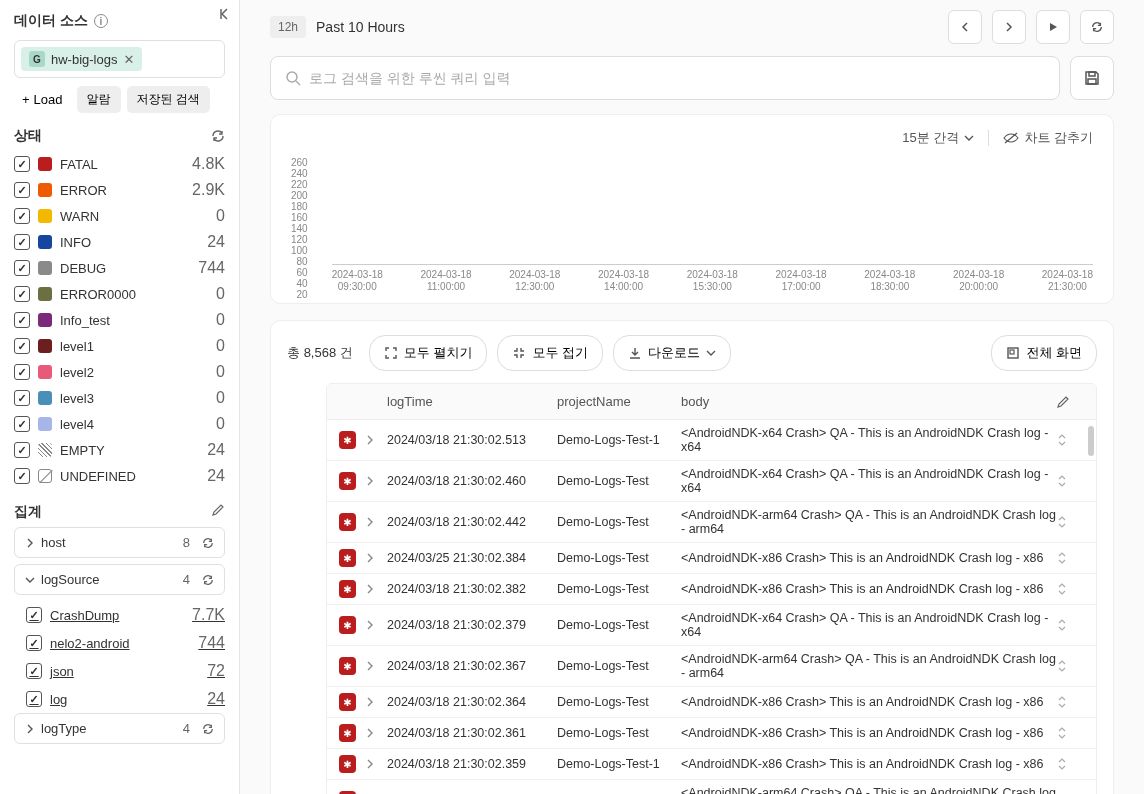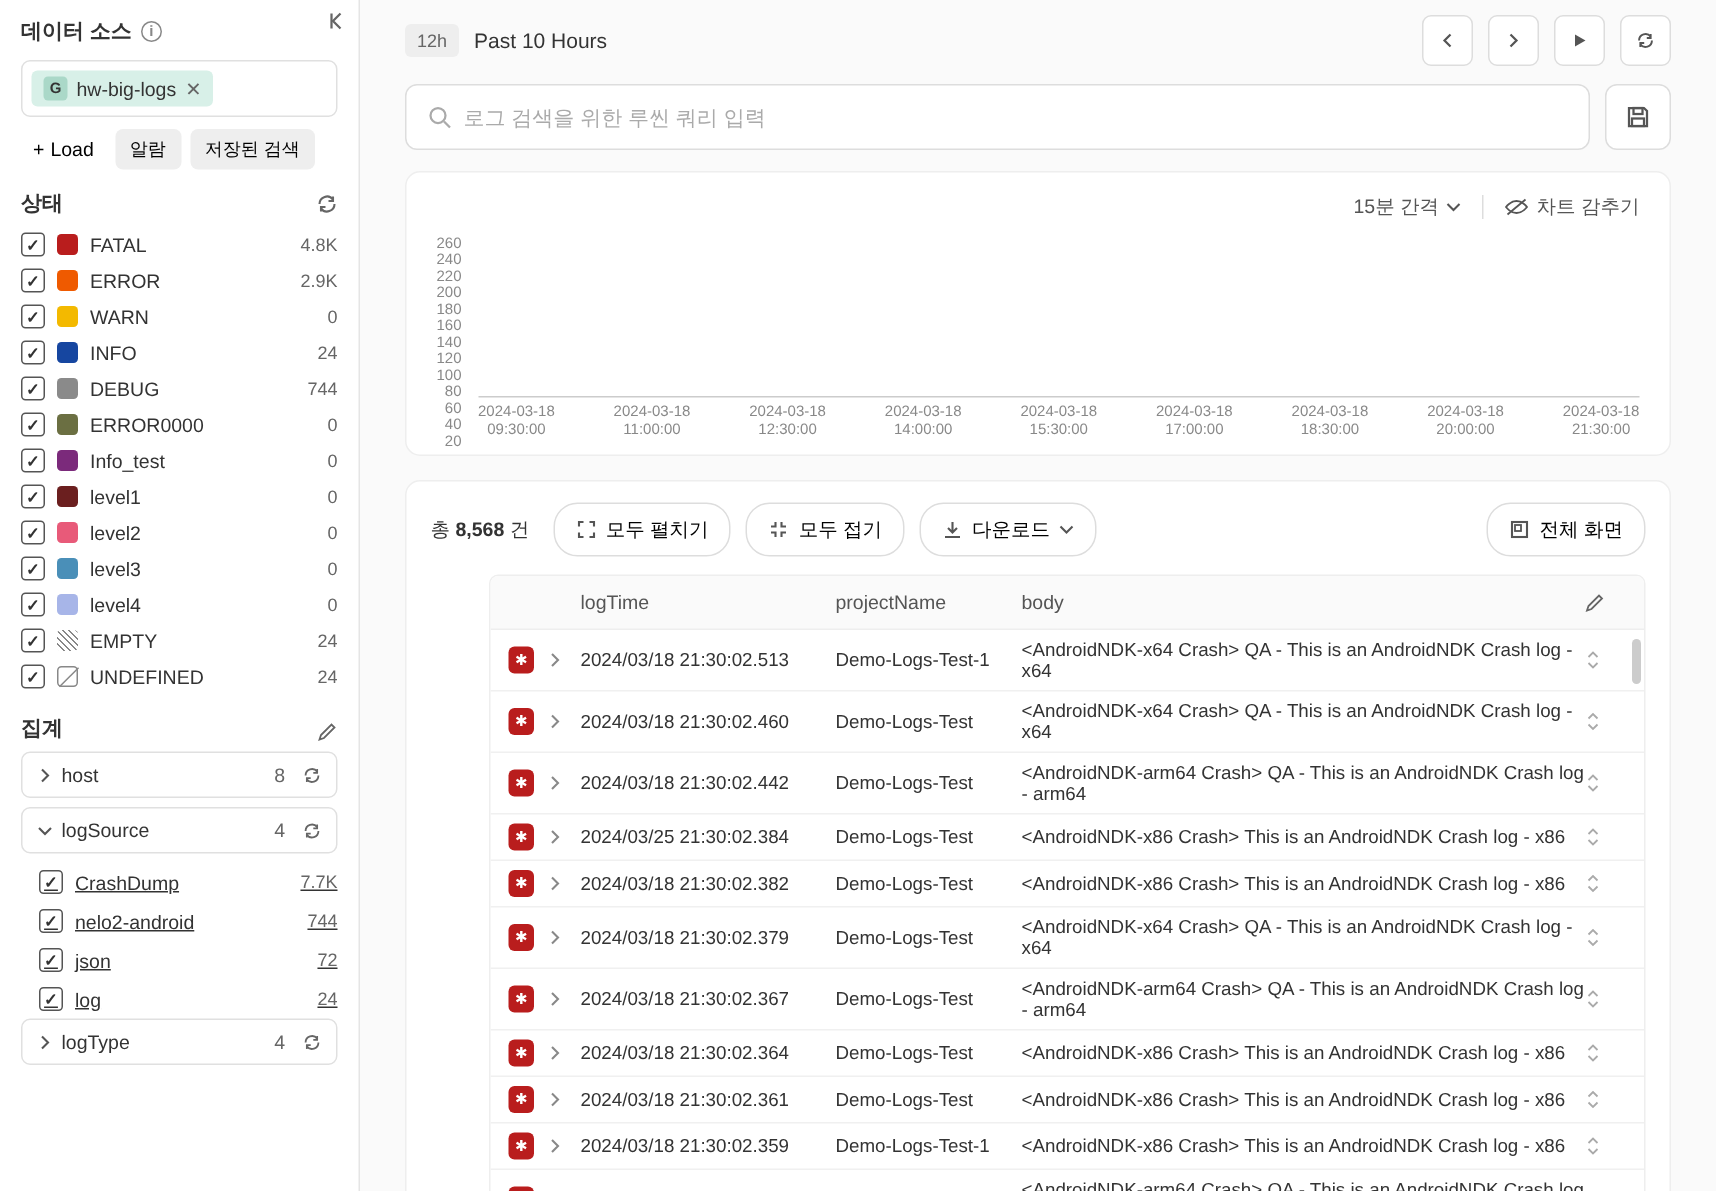--- a/index.html
+++ b/index.html
@@ -18,52 +18,52 @@
 .section-header { display:flex; justify-content:space-between; align-items:center; font-weight:600; margin-bottom:6px; font-size:14px; }
 .refresh-icon { cursor:pointer; color:#666; }
 .status-list { list-style:none; }
 .status-item { display:flex; align-items:center; gap:8px; padding:4px 0; font-size:13px; }
 .checkbox { width:16px; height:16px; border:1.5px solid #555; border-radius:3px; display:inline-flex; align-items:center; justify-content:center; position:relative; cursor:pointer; }
 .checkbox.checked::after { content:"✓"; font-size:11px; color:#333; font-weight:700; }
 .color-swatch { width:14px; height:14px; border-radius:3px; flex-shrink:0; }
 .swatch-hatch { background:repeating-linear-gradient(45deg,#888 0,#888 1px,transparent 1px,transparent 3px); }
 .swatch-outline { border:1.5px solid #888; background:transparent; position:relative; }
 .swatch-outline::after { content:""; position:absolute; left:-2px; top:50%; width:18px; border-top:1.5px solid #888; transform:rotate(-45deg); }
-.status-count { margin-left:auto; color:#666; font-size:12px; }
-.agg-header { display:flex; justify-content:space-between; align-items:flex-end; margin-top:14px; margin-bottom:6px; font-weight:600; font-size:14px; }
+.status-count { margin-left:auto; color:#666; font-size:16px; }
+.agg-header { display:flex; justify-content:space-between; align-items:flex-start; margin-top:14px; margin-bottom:6px; font-weight:600; font-size:14px; }
 .agg-item { border:1px solid #e0e0e0; border-radius:6px; padding:7px 10px; margin-bottom:6px; display:flex; align-items:center; gap:6px; font-size:13px; cursor:pointer; }
 .agg-item .count { margin-left:auto; color:#666; margin-right:6px; }
 .agg-sub { margin-left:12px;text-decoration:underline; }
 .agg-sub .status-item { padding:5px 0; }
 .main { flex:1; padding:10px 30px 10px 30px; overflow-y:auto; background:#fafafa; }
 .topbar { display:flex; align-items:center; gap:10px; margin-bottom:12px; }
 .time-pill { background:#eee; border-radius:4px; padding:4px 8px; font-size:12px; color:#666; }
 .time-label { font-size:14px; flex:1; }
 .icon-btn { width:34px; height:34px; border:1px solid #ddd; border-radius:6px; background:#fff; display:inline-flex; align-items:center; justify-content:center; cursor:pointer; color:#555; }
 .search-row { display:flex; gap:10px; margin-bottom:14px; }
 .search-box { flex:1; border:1px solid #ddd; border-radius:8px; display:flex; align-items:center; padding:0 14px; height:44px; background:#fff; }
 .search-box input { border:none; outline:none; flex:1; font-size:14px; background:transparent; margin-left:8px; color:#333; }
 .search-box input::placeholder { color:#aaa; }
 .save-btn { width:44px; height:44px; border:1px solid #ddd; border-radius:8px; background:#fff; display:flex; align-items:center; justify-content:center; cursor:pointer; color:#555; }
 .chart-panel { background:#fff; border:1px solid #eee; border-radius:10px; padding:14px 20px 10px; margin-bottom:16px; }
 .chart-controls { display:flex; justify-content:flex-end; align-items:center; gap:14px; margin-bottom:8px; color:#555; font-size:13px; }
 .divider { width:1px; height:16px; background:#ddd; }
 .chart-controls .ctrl { display:flex; align-items:center; gap:5px; cursor:pointer; }
-.chart-area { display:flex; gap:11px; }
+.chart-area { display:flex; gap:24px; }
 .y-axis { display:flex; flex-direction:column; justify-content:space-between; font-size:10px; color:#888; text-align:right; height:110px; padding-top:2px; }
 .bars-region { flex:1; }
 .bars { display:flex; align-items:flex-end; gap:2px; height:110px; border-bottom:1px solid #ccc; }
 .bar-slot { flex:1; display:flex; flex-direction:column-reverse; }
 .seg { width:100%; }
 .x-axis { display:flex; justify-content:space-between; font-size:10px; color:#888; margin-top:4px; }
 .x-tick { text-align:center; line-height:1.2; }
 .results-panel { background:#fff; border:1px solid #eee; border-radius:10px; padding:14px 16px 0; }
 .results-toolbar { display:flex; align-items:center; gap:10px; margin-bottom:12px; }
 .total-cnt { font-size:13px; margin-right:6px; }
-.total-cnt b { font-weight:700;margin-top:20px; }
+.total-cnt b { font-weight:400;margin-top:20px; }
 .outline-btn { border:1px solid #ddd; background:#fff; border-radius:16px; padding:8px 14px; font-size:13px; display:inline-flex; align-items:center; gap:6px; cursor:pointer; }
 .outline-btn.right { margin-left:auto; }
 .table-wrap { border:1px solid #eee; border-radius:6px 6px 0 0; overflow:hidden;margin-left:39px; }
 .thead { display:flex; background:#fafafa; border-bottom:1px solid #eee; padding:10px 12px; font-size:13px; color:#555; align-items:center; }
 .col-expand { width:48px; }
 .col-time { width:170px; }
 .col-proj { width:124px; }
 .col-body { flex:1; }
 .col-act { width:28px; text-align:right; color:#888; cursor:pointer; }
 .trow { display:flex; align-items:center; border-bottom:1px solid #f0f0f0; padding:6px 12px; font-size:12.5px; }

